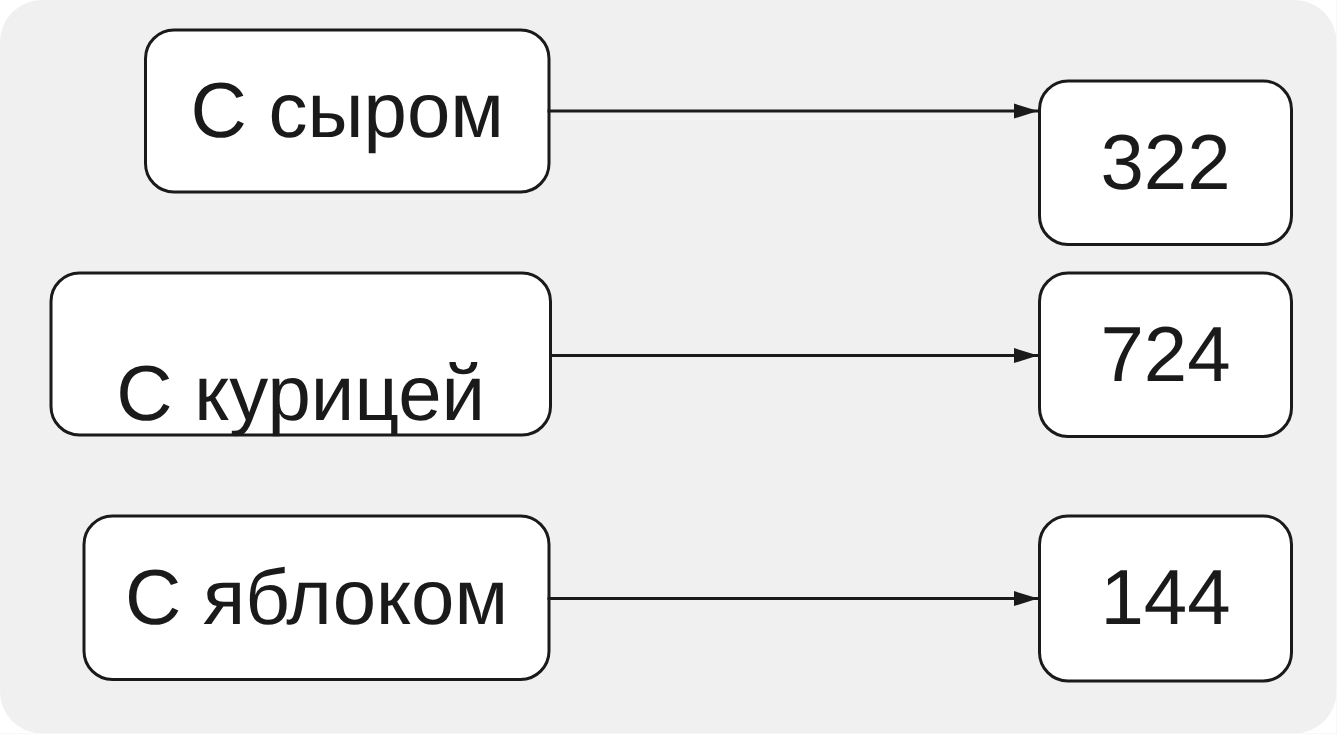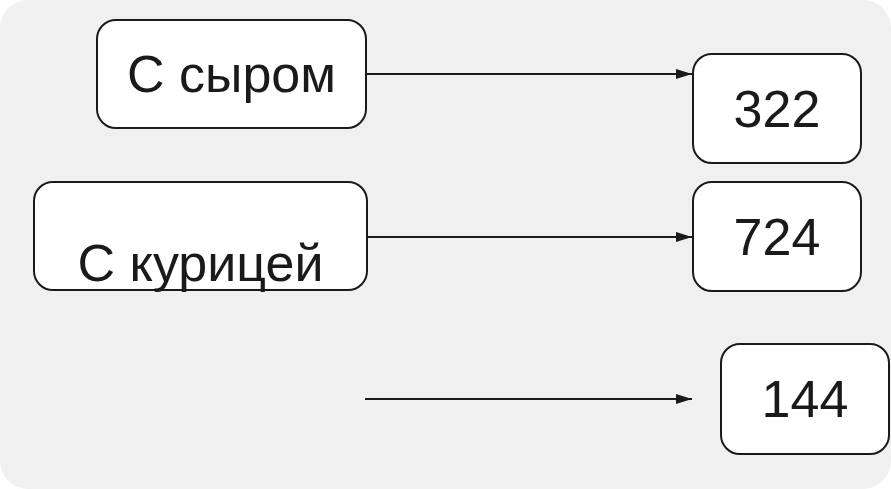--- a/index.html
+++ b/index.html
@@ -41,21 +41,21 @@
     border-left: 16px solid #1a1a1a;
     border-top: 5px solid transparent;
     border-bottom: 5px solid transparent;
   }
   
   .r1-label { left: 96px;  top: 19px;  width: 271px; height: 110px; }
   .r2-label { left: 33px;  top: 181px; width: 335px; height: 110px; align-items: flex-end; }
   .r3-label { left: 55px;  top: 343px; width: 312px; height: 111px; }
   .r1-value { left: 692px; top: 18px;  width: 170px; height: 111px; margin-top: 35px; }
   .r2-value { left: 692px; top: 181px; width: 170px; height: 111px; }
-  .r3-value { left: 720px; top: 343px; width: 170px; height: 112px; }
+  .r3-value { left: 692px; top: 343px; width: 170px; height: 112px; }
   .r1-conn  { left: 365px; top: 73px;  width: 327px; }
   .r2-conn  { left: 366px; top: 236px; width: 326px; }
   .r3-conn  { left: 365px; top: 398px; width: 327px; }
 </style>
 </head>
 <body>
 
 <div class="stage">
 
   <div class="node r1-label">
@@ -71,20 +71,23 @@
   <div class="node r2-label">
     <span>С курицей</span>
   </div>
   <div class="connector r2-conn">
     <span class="arrowhead"></span>
   </div>
   <div class="node r2-value">
     <span>724</span>
   </div>
 
+  <div class="node r3-label">
+    <span>С яблоком</span>
+  </div>
   <div class="connector r3-conn">
     <span class="arrowhead"></span>
   </div>
   <div class="node r3-value">
     <span>144</span>
   </div>
 
 </div>
 
 </body></html>

